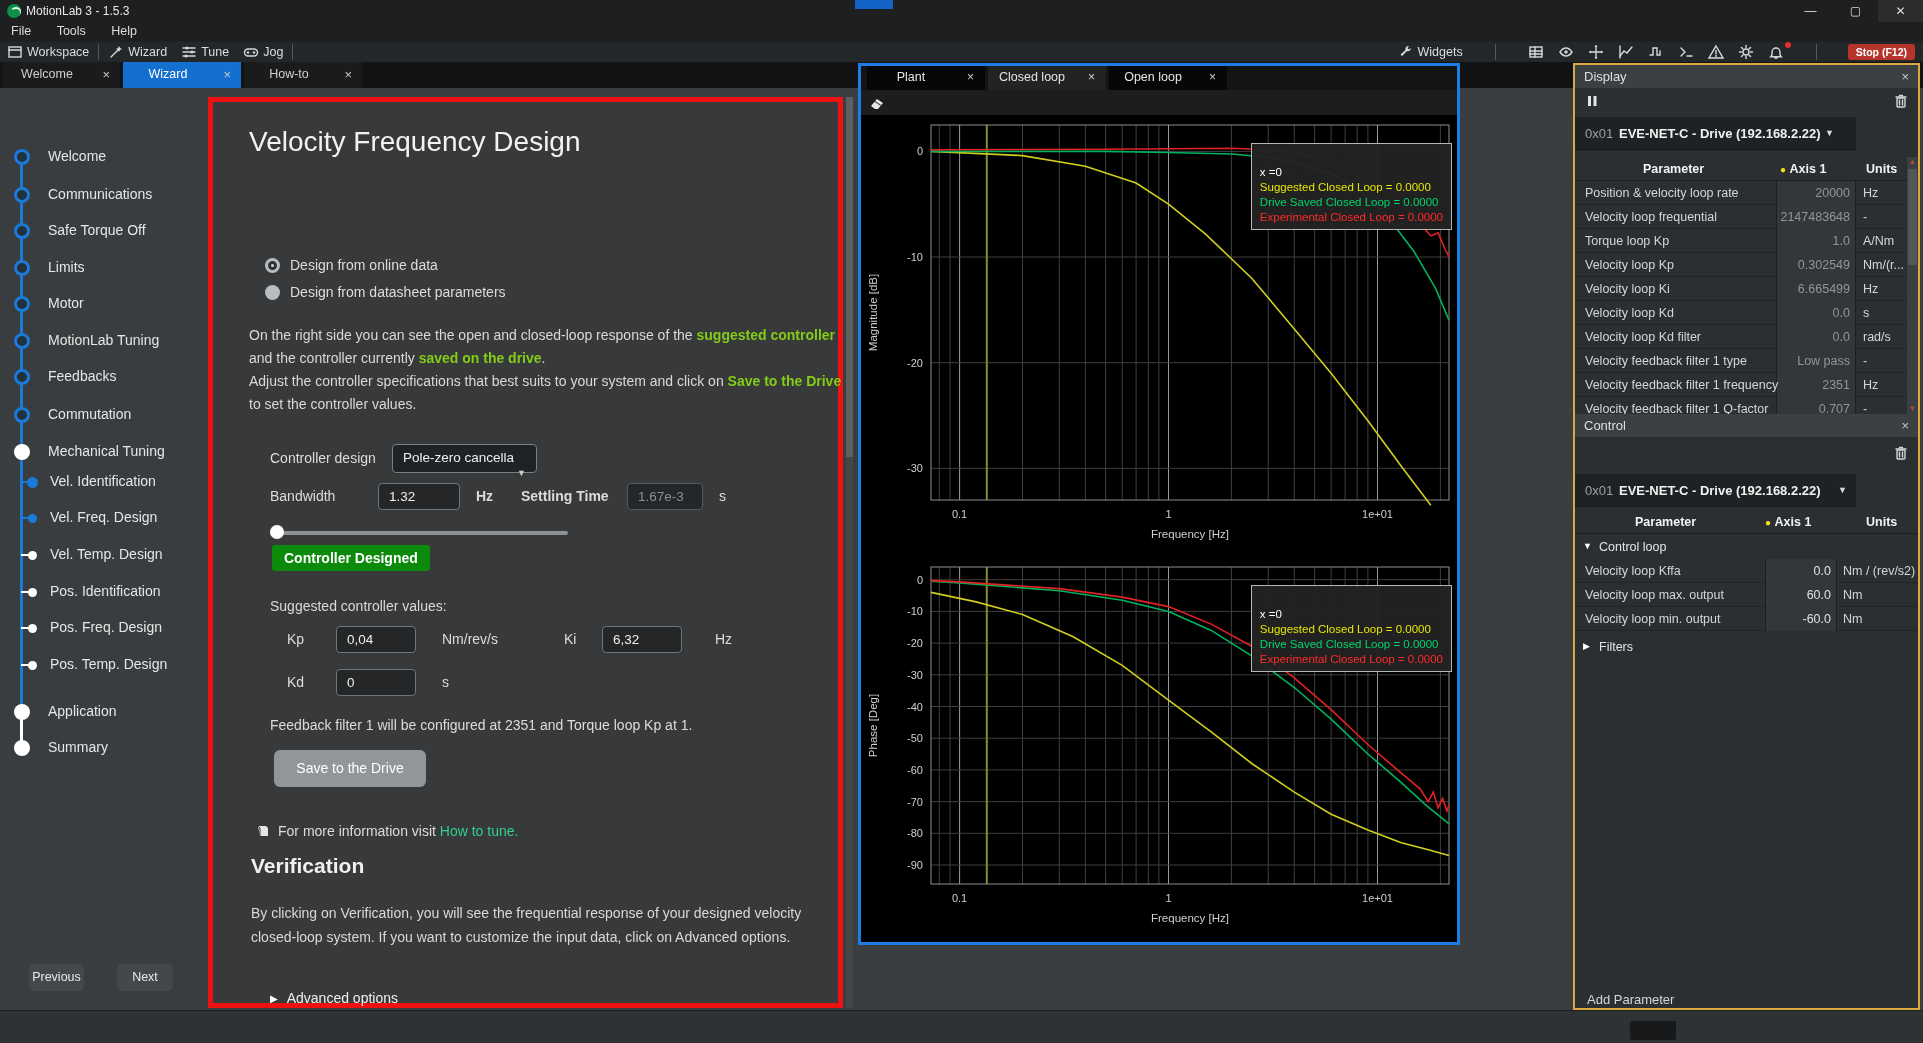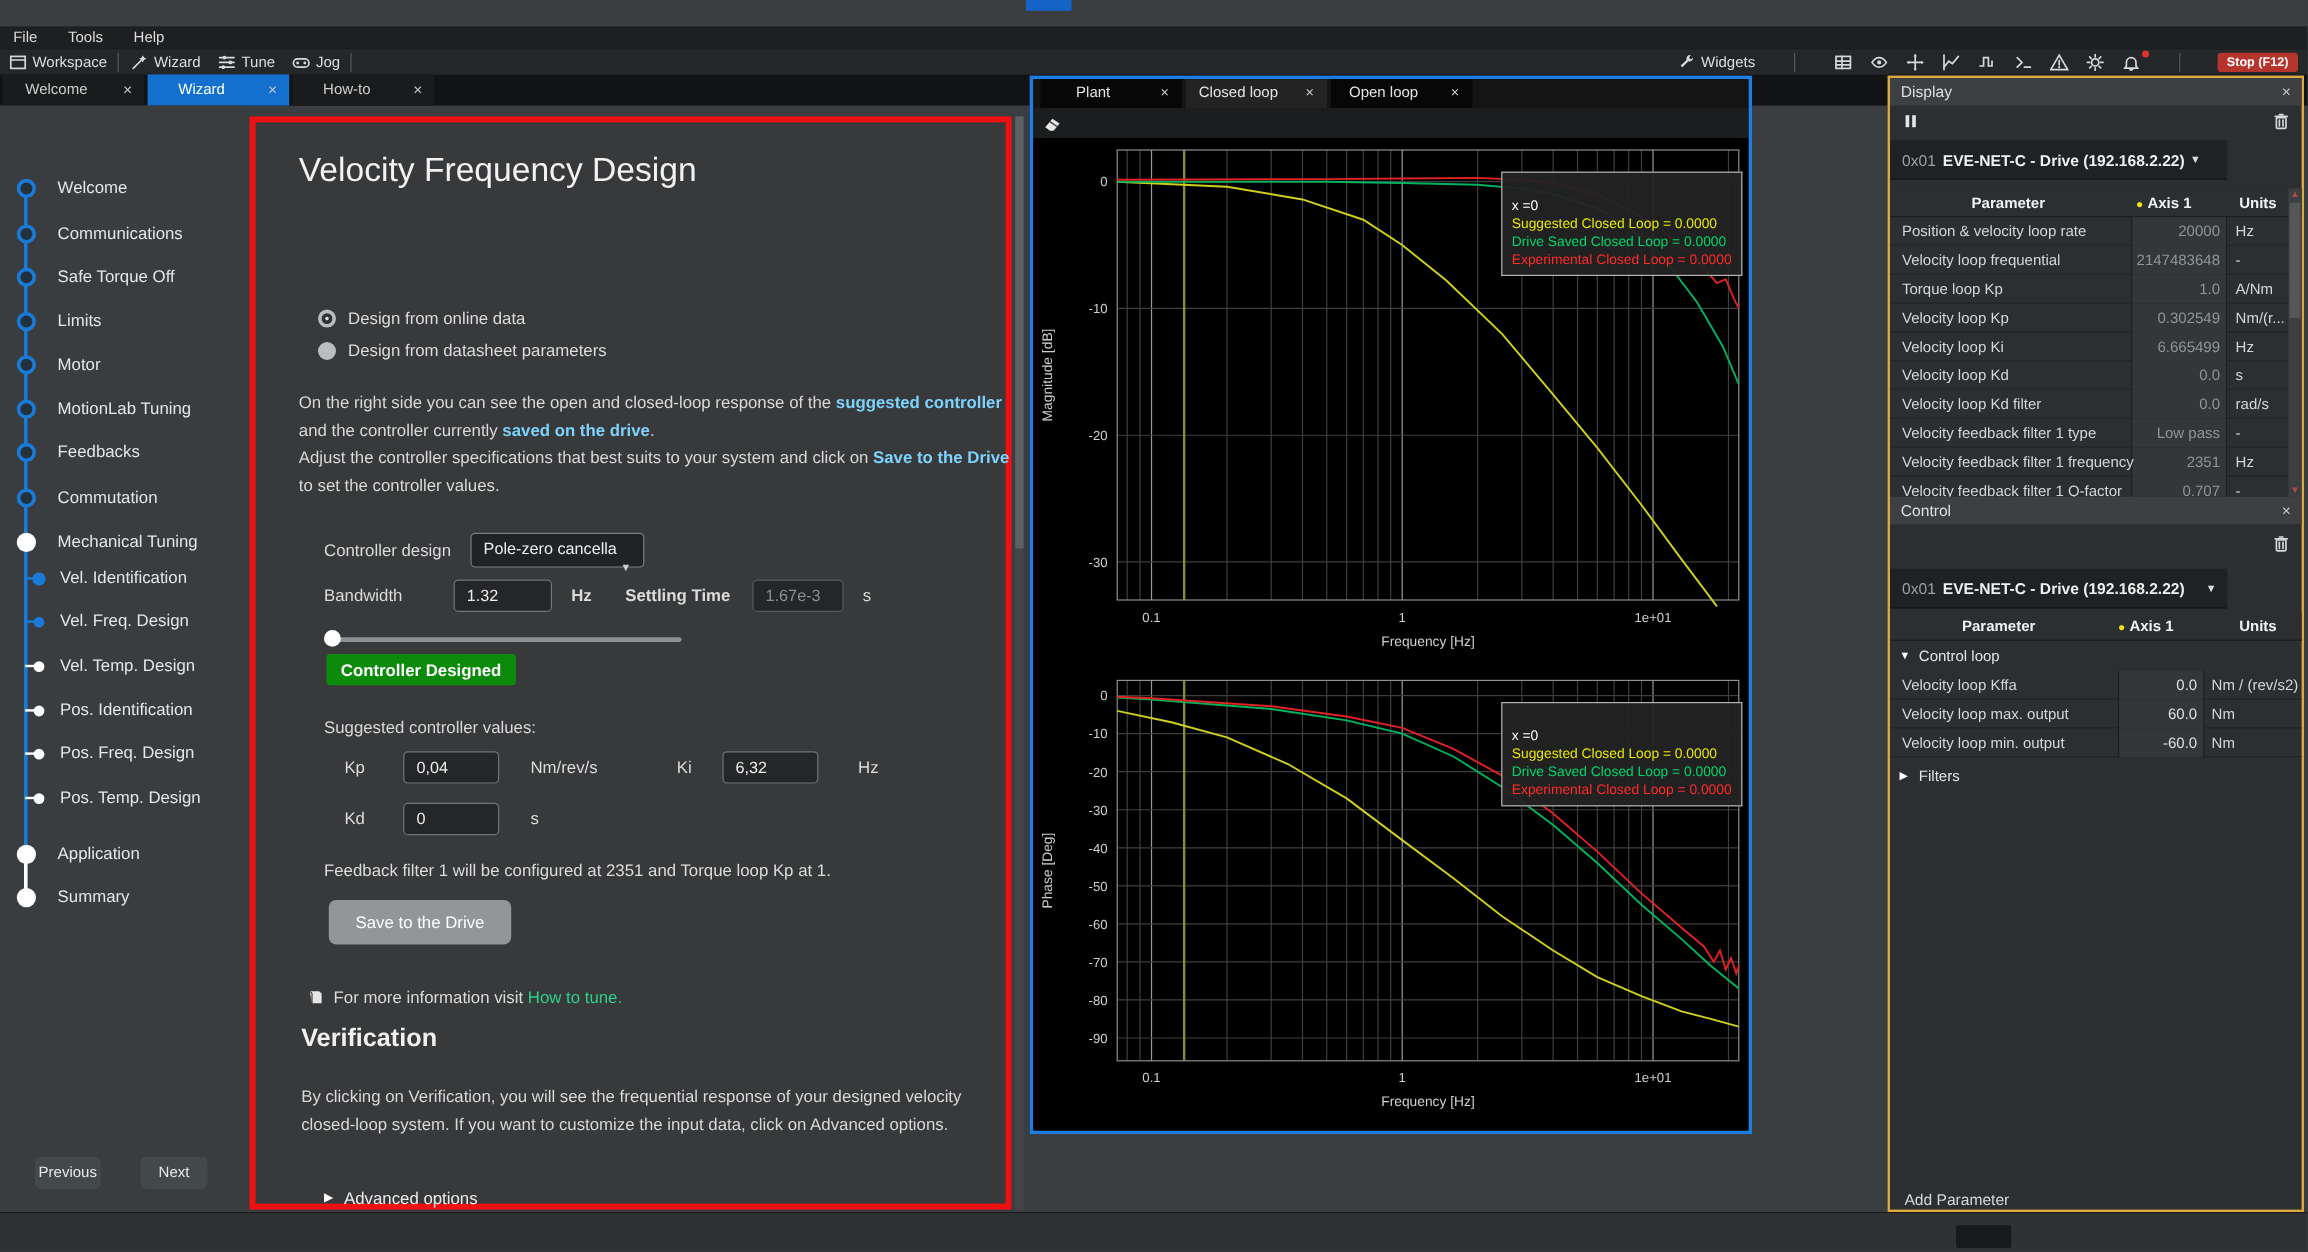--- a/index.html
+++ b/index.html
@@ -48,21 +48,21 @@
   
   #wizard-panel { left:208px; top:97px; width:635px; height:911px; background:#37393b; border:5px solid #ee1111; }
   #wizard-panel .inner { position:relative; width:100%; height:100%; }
   .wz { position:absolute; color:#d9d9d9; font-size:14px; }
   #wz-title { left:36px; top:24px; font-size:28px; font-weight:400; color:#f2f2f2; }
   #wz-intro { left:36px; top:92px; width:560px; line-height:1.6; }
   .radio-row { position:absolute; left:52px; display:flex; align-items:center; gap:10px; color:#dcdcdc; font-size:14px; }
   .radio { width:15px; height:15px; border-radius:50%; background:#b9bdbf; position:relative; }
   .radio.checked::after { content:""; position:absolute; left:3px; top:3px; width:9px; height:9px; border-radius:50%; border:3px solid #2e3234; background:#d9dddf; box-sizing:border-box; }
   #wz-desc { left:36px; top:222px; width:600px; line-height:1.65; }
-  #wz-desc b { color:#7dd3fc; }
+  #wz-desc b { color:#84cc16; }
   .fld-label { position:absolute; color:#dcdcdc; font-size:14px; }
   .fld-input { position:absolute; background:#242628; border:1px solid #707578; border-radius:4px; color:#eee; font-size:13.5px; padding:3px 10px; height:27px; line-height:20px; }
   .fld-input.disabled { color:#8a8f92; border-color:#565b5e; }
   .dropdown { position:absolute; background:#202325; border:1px solid #7a7f82; border-radius:4px; color:#eee; font-size:13.5px; height:29px; padding:5px 10px; }
   .dropdown .caret { float:right; font-size:9px; color:#ccc; margin:3px 0 0 10px; }
   #wz-slider { left:57px; top:423px; width:298px; height:14px; }
   #wz-slider .track { position:absolute; left:0; top:6px; width:100%; height:4px; background:#8d9193; border-radius:2px; }
   #wz-slider .thumb { position:absolute; left:0px; top:0px; width:14px; height:14px; background:#fff; border-radius:50%; }
   #wz-badge { position:absolute; left:59px; top:443px; background:#0c8a0c; color:#fff; font-weight:bold; font-size:14px; padding:5px 12px; border-radius:3px; }
   #wz-suggested { left:57px; top:496px; }
@@ -125,20 +125,29 @@
   #bottom-strip { left:0; top:1010px; width:1923px; height:33px; background:#2e3234; border-top:1px solid #1b1d1e; }
   #bottom-widget { left:1630px; top:1021px; width:46px; height:19px; background:#17191a; border-radius:2px; }
 
   svg text { font-family:"Liberation Sans",sans-serif; }
 </style>
 </head>
 <body>
 
 <div id="app">
 
+  <div id="titlebar" class="abs">
+    <span class="logo"></span>
+    <span class="title">MotionLab 3 - 1.5.3</span>
+    <div class="win-btns">
+      <div class="win-btn">—</div>
+      <div class="win-btn">▢</div>
+      <div class="win-btn close">✕</div>
+    </div>
+  </div>
   <div id="top-accent" class="abs"></div>
 
   <div id="menubar" class="abs">
     <span class="menu-item">File</span>
     <span class="menu-item">Tools</span>
     <span class="menu-item">Help</span>
   </div>
 
   <div id="toolbar" class="abs">
     <div class="tb-group" id="tb-left">

